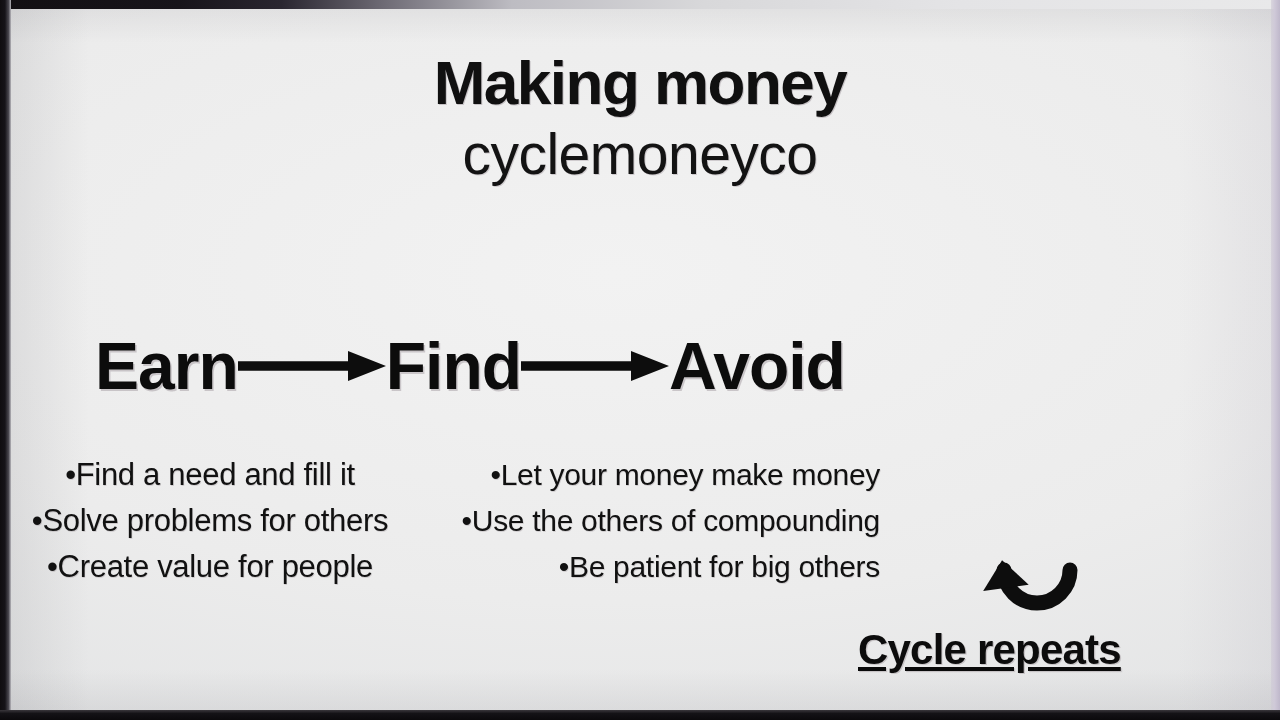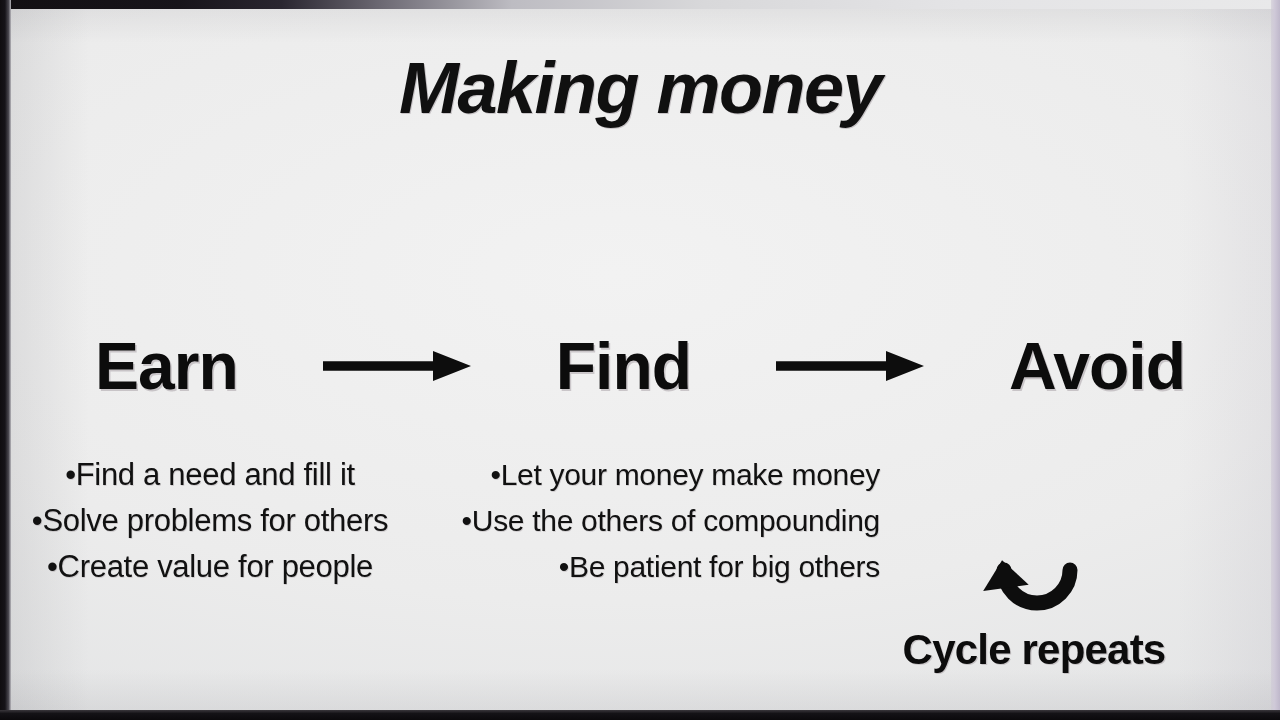--- a/index.html
+++ b/index.html
@@ -72,48 +72,47 @@
   }
 
   .title-block {
     position: absolute;
     top: 52px;
     left: 0;
     width: 1280px;
     text-align: center;
   }
   .slide-title {
-    font-size: 72px;
+    font-size: 62px;
     font-weight: 700;
     letter-spacing: -1.5px;
     line-height: 1.0;
     color: #101010;
     text-shadow: 1px 1px 0 rgba(60,40,55,.22);
-    font-style: italic;
   }
   .slide-subtitle {
     margin-top: 12px;
     font-size: 57px;
     font-weight: 400;
     letter-spacing: -0.5px;
     line-height: 1.0;
     color: #131313;
     text-shadow: 1px 1px 0 rgba(60,40,55,.18);
   }
 
   
   .flow-row {
     position: absolute;
     top: 326px;
     left: 95px;
     width: 1090px;
     height: 80px;
     display: flex;
     align-items: center;
-    justify-content: space-between;
+    justify-content: flex-start;
   }
   .stage-head {
     font-size: 66px;
     font-weight: 700;
     letter-spacing: -1px;
     line-height: 1;
     color: #0c0c0c;
     text-shadow: 1.5px 1.5px 0 rgba(70,50,62,.22);
     white-space: nowrap;
   }
@@ -150,21 +149,22 @@
     text-shadow: 0.7px 0.7px 0 rgba(60,45,58,.16);
   }
   .col-3 .bullet { font-size: 30px; text-align: right; }
 
   
   .cycle-block {
     position: absolute;
     top: 556px;
     left: 858px;
     width: 352px;
-    text-align: center;
+    text-align: left;
+    text-decoration: underline;
   }
   .cycle-icon-wrap {
     height: 68px;
     display: flex;
     align-items: flex-start;
     justify-content: center;
   }
   .cycle-label {
     margin-top: 2px;
     font-size: 42px;
@@ -183,20 +183,21 @@
 
   <div class="edge edge-top"></div>
   <div class="edge edge-left"></div>
   <div class="edge edge-right"></div>
   <div class="edge edge-bottom"></div>
 
   <div id="content">
 
     <div class="title-block">
       <div class="slide-title">Making money</div>
+      <div class="slide-subtitle">cyclemoneyco</div>
     </div>
 
     <div class="flow-row">
 
       <div class="stage-head">Earn</div>
 
       <div class="flow-arrow">
         <svg width="148" height="38" viewBox="0 0 148 38" aria-hidden="true">
           <path d="M0 14.2 H110 V4 L148 19 L110 34 V23.8 H0 Z" fill="#0d0d0d"></path>
         </svg>

